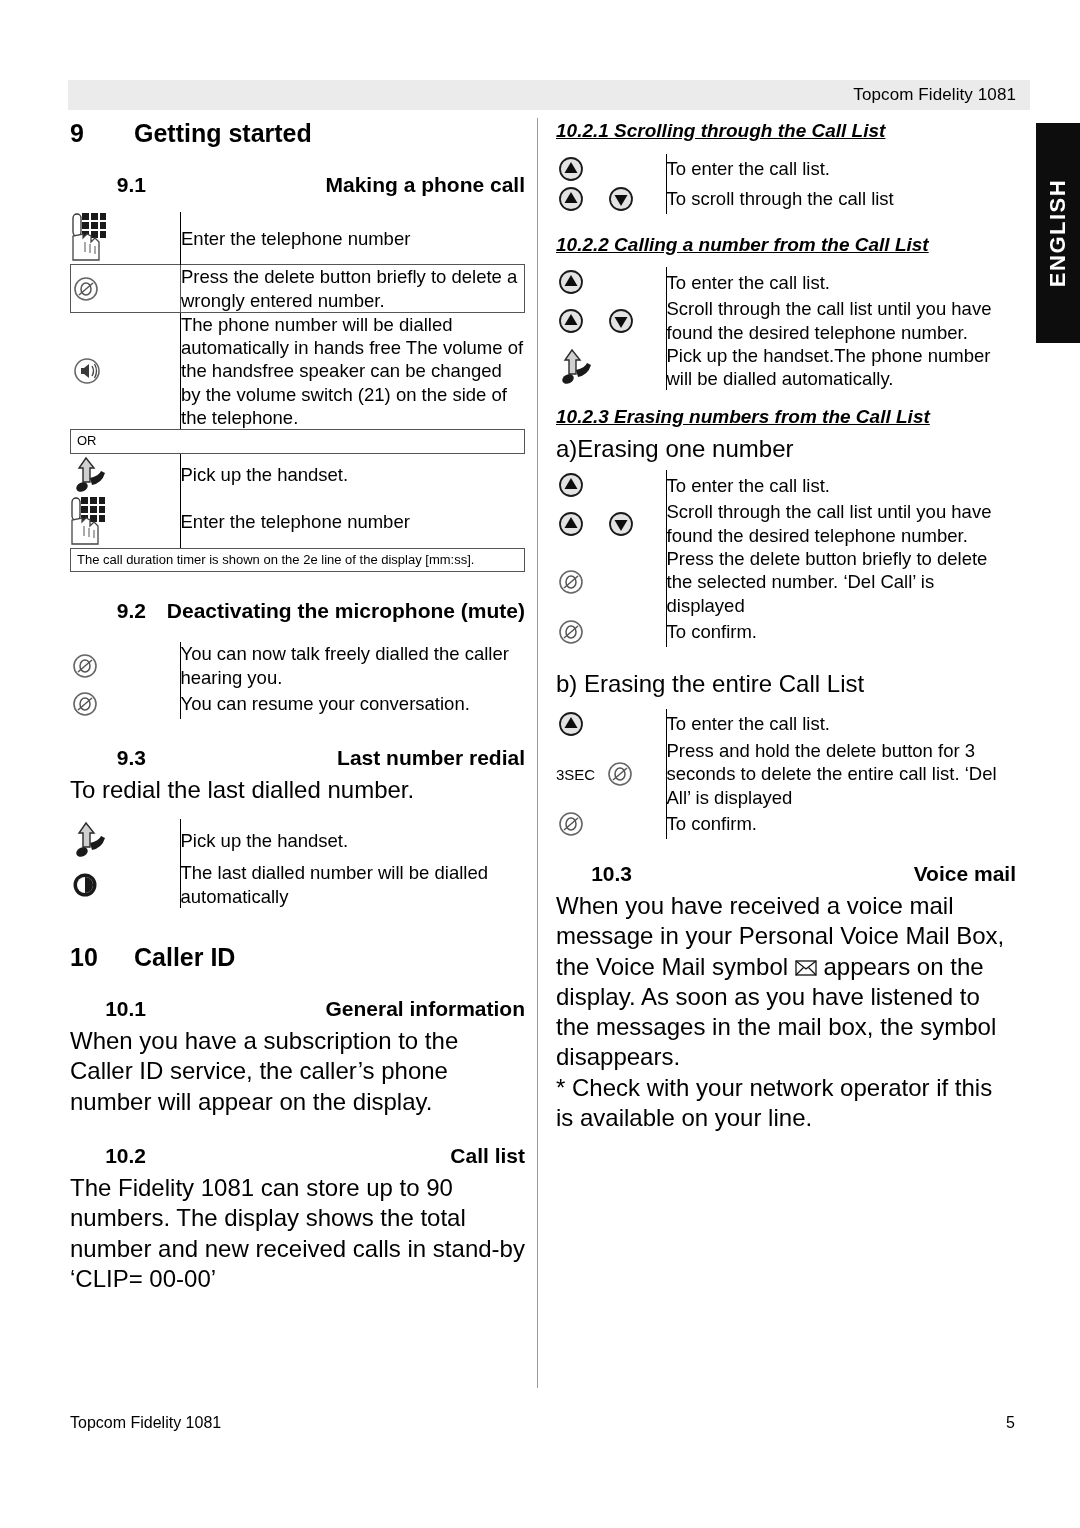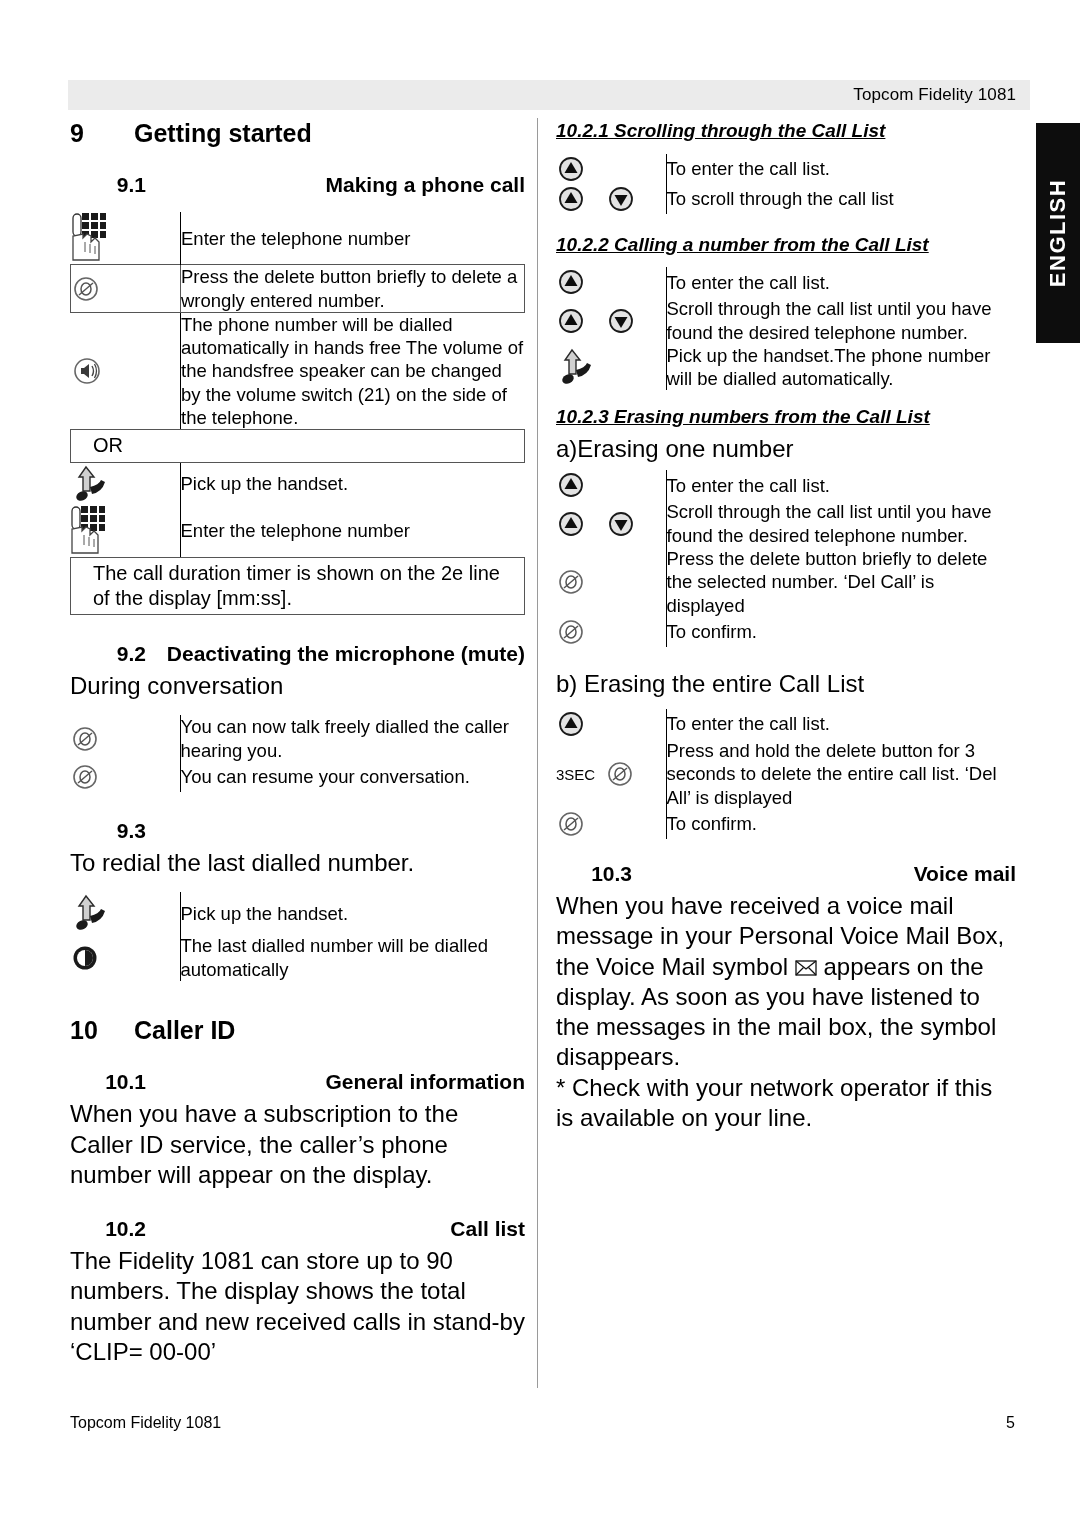--- a/index.html
+++ b/index.html
@@ -92,22 +92,22 @@
     font-size:18.5px; line-height:1.26;
     padding:3px 2px 3px 11px;
     border-left:1.6px solid #000;
   }
   tr.boxed > td { border:1.3px solid #555; }
   tr.boxed > td.icell { border-right:none; }
   tr.boxed > td.tcell { border-left:1.3px solid #555; }
 
   .fullbox {
     border:1.3px solid #555;
-    font-size:20px; line-height:1.26;
-    padding:3px 22px;
+    font-size:13px; line-height:1.26;
+    padding:3px 6px;
   }
 
   .icon-pair { display:flex; align-items:center; gap:20px; }
 
   
   .ic { display:inline-block; vertical-align:middle; line-height:0; }
 
   
   .sp6{height:6px}.sp10{height:10px}.sp14{height:14px}.sp18{height:18px}
   .sp22{height:22px}.sp26{height:26px}.sp34{height:34px}
@@ -239,21 +239,20 @@
       </table>
 
     <div class="fullbox">The call duration timer is shown on the 2e line of the display [mm:ss].</div>
 
     <div class="sp26"></div>
 
     <h2 class="sub">
       <span class="num">9.2</span>
       <span class="txt">Deactivating the microphone (mute)</span>
     </h2>
-    <p class="body">During conversation</p>
 
     <div class="sp14"></div>
 
     <table class="itable">
       <tbody>
           <tr>
         <td class="icell">
           <span class="ic">
             <svg width="30" height="30" viewBox="0 0 30 30">
               <circle cx="15" cy="15" r="11" fill="#fff" stroke="#666" stroke-width="1.6"></circle>
@@ -276,20 +275,21 @@
         </td>
         <td class="tcell">You can resume your conversation.</td>
       </tr>
     </tbody>
       </table>
 
     <div class="sp26"></div>
 
     <h2 class="sub">
       <span class="num">9.3</span>
+      <span class="txt">Last number redial</span>
     </h2>
     <p class="body">To redial the last dialled number.</p>
 
     <div class="sp14"></div>
 
     <table class="itable">
       <tbody>
           <tr>
         <td class="icell">
           <span class="ic">

